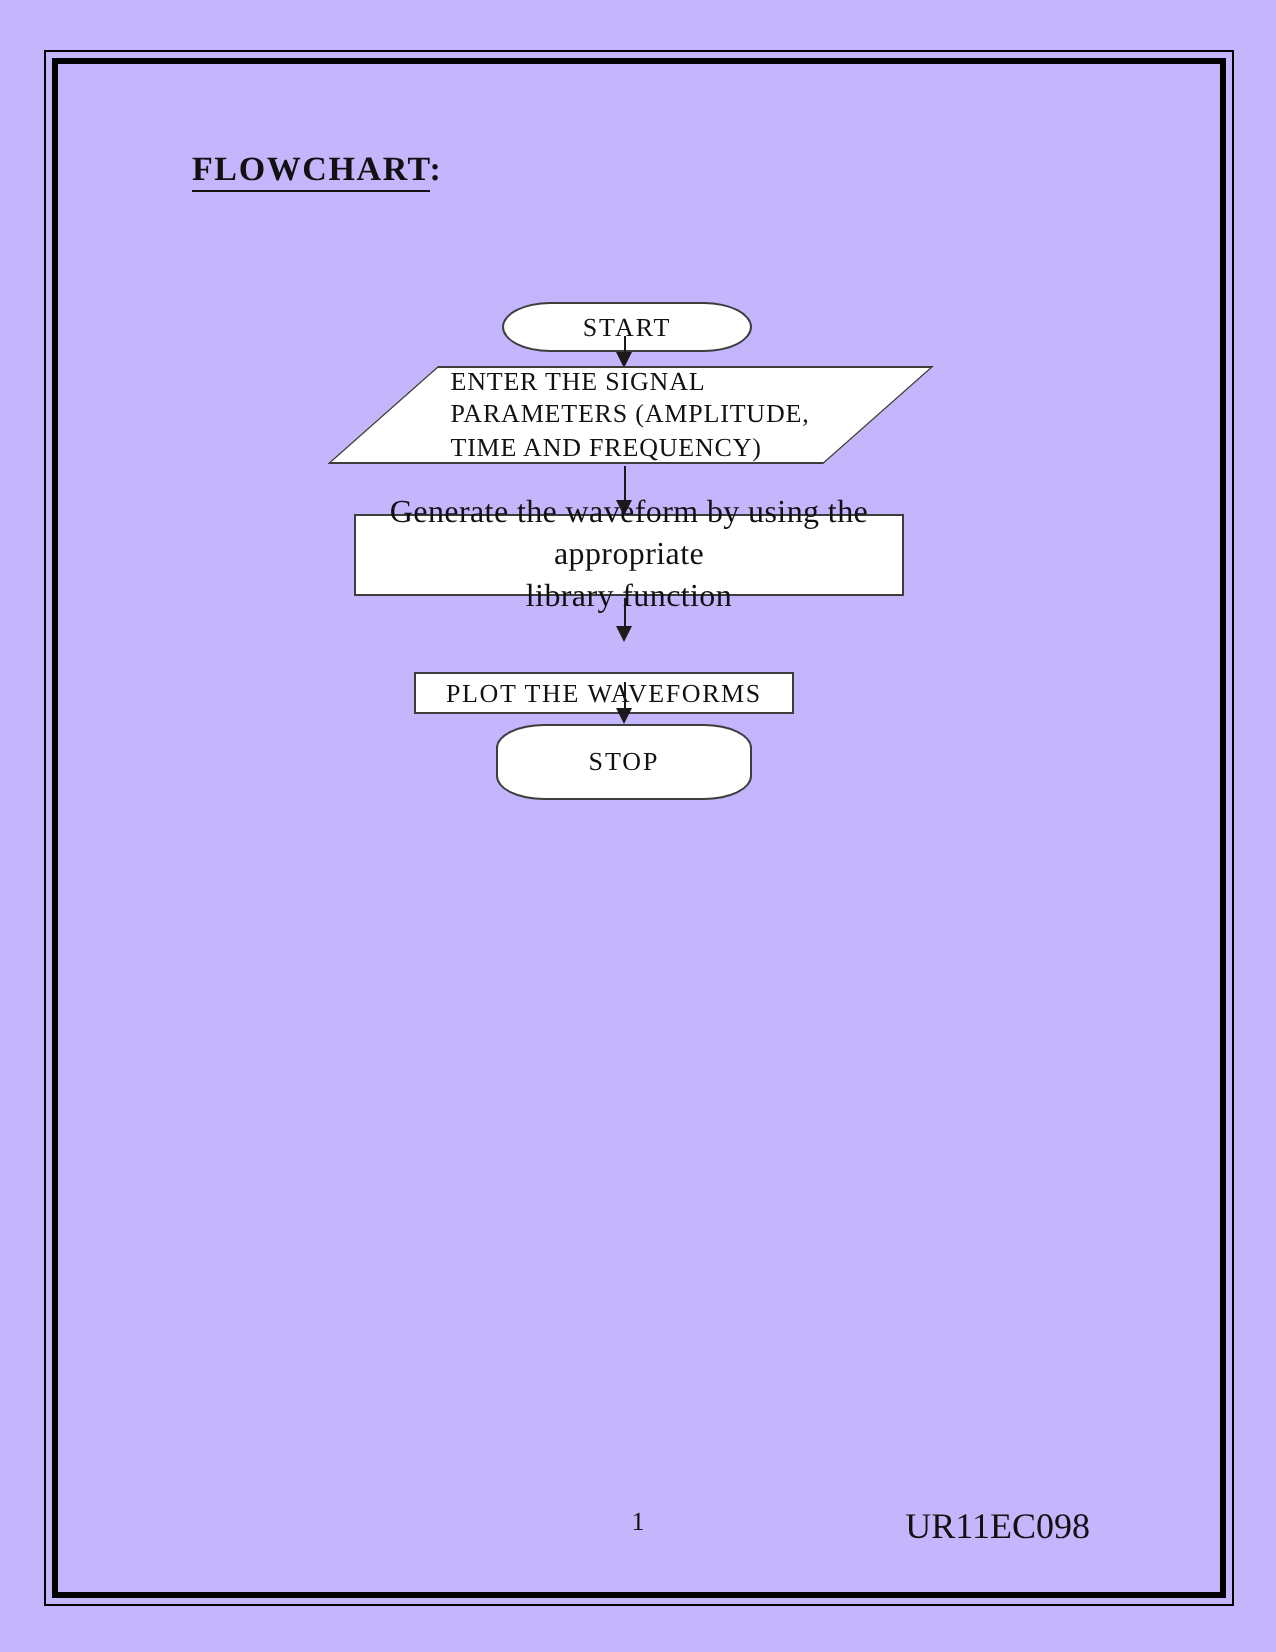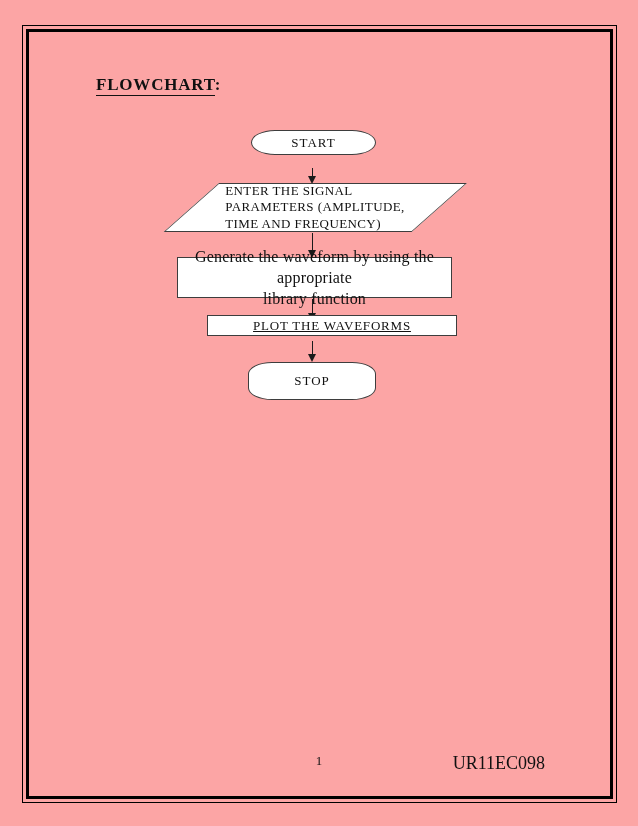--- a/index.html
+++ b/index.html
@@ -4,21 +4,21 @@
 <style>
   html, body {
     margin: 0;
     padding: 0;
     background: #ffffff;
   }
   .page {
     position: relative;
     width: 638px;
     height: 826px;
-    background: #fca5a5;
+    background: #c4b5fd;
     font-family: "Liberation Serif", "DejaVu Serif", serif;
     color: #111111;
     overflow: hidden;
   }
 
   
   .frame-outer {
     position: absolute;
     left: 22px;
     top: 25px;
@@ -57,37 +57,36 @@
     text-align: center;
     border: 1px solid #3d3d3d;
     background: #ffffff;
     font-size: 13px;
     line-height: 16px;
   }
   .caps { letter-spacing: 1px; }
   .multiline { white-space: pre-line; }
 
   #node-start {
-    left: 251px; top: 130px; width: 125px; height: 25px;
+    left: 251px; top: 151px; width: 125px; height: 25px;
     border-radius: 24px / 12.5px;
   }
   #node-stop {
     left: 248px; top: 362px; width: 128px; height: 38px;
     border-radius: 24px / 12px;
   }
   #node-generate {
     left: 177px; top: 257px; width: 275px; height: 41px;
     line-height: 21px;
     font-size: 16px;
     letter-spacing: 0.2px;
   }
   #node-plot {
-    left: 207px; top: 315px; width: 250px; height: 21px;
+    left: 207px; top: 336px; width: 190px; height: 21px;
     letter-spacing: 0.8px;
-    text-decoration: underline;
   }
 
   
   .para-wrap {
     position: absolute;
     left: 163px; top: 183px; width: 304px; height: 49px;
   }
   .para-border {
     position: absolute;
     left: 56px; top: 0;

